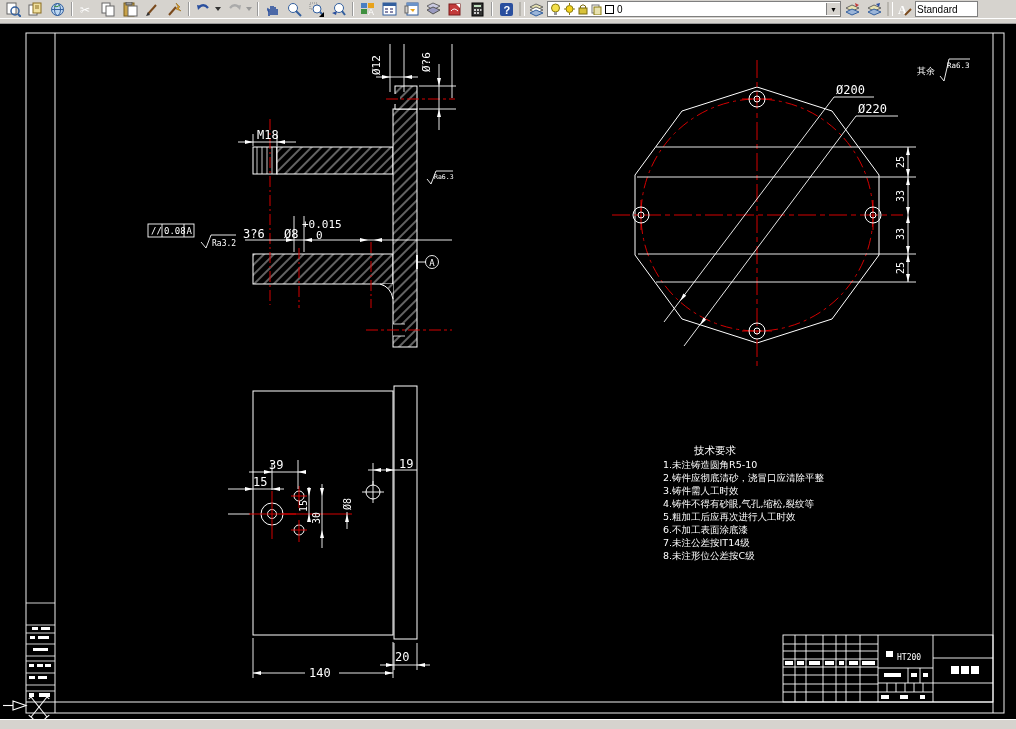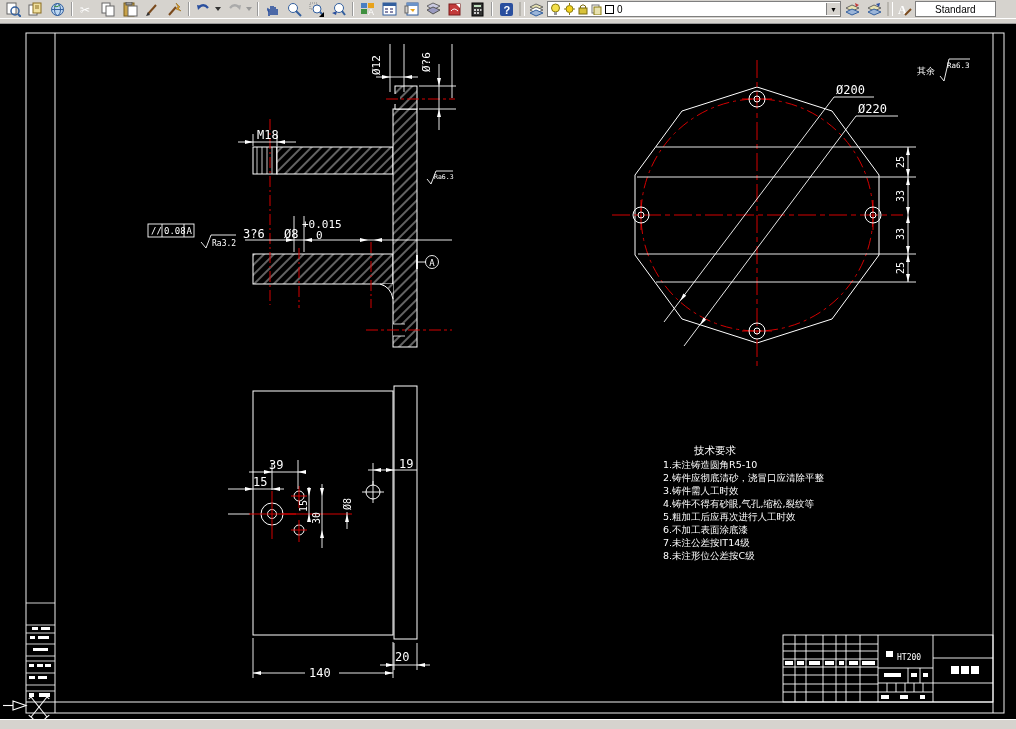--- a/index.html
+++ b/index.html
@@ -10,21 +10,21 @@
   .tsep{width:7px;height:16px;flex:0 0 auto;position:relative;}
   .tsep::after{content:"";position:absolute;left:3px;top:1px;bottom:1px;border-left:1px solid #9a9a9a;border-right:1px solid #fff;}
   .grip{width:8px;height:16px;flex:0 0 auto;position:relative;}
   .grip::after{content:"";position:absolute;left:2px;top:1px;bottom:1px;width:3px;border-left:2px solid #b8b5ae;border-right:1px solid #fff;}
   .caret{width:9px;height:16px;display:flex;align-items:center;justify-content:center;flex:0 0 auto;}
   .combo{display:flex;align-items:center;height:14px;background:#fff;border:1px solid #7f7f7f;
     font:10px "Liberation Sans",sans-serif;color:#000;flex:0 0 auto;}
   .combo .cbtn{width:13px;height:12px;background:#d6d3ce;border-left:1px solid #7f7f7f;
     display:flex;align-items:center;justify-content:center;font-size:7px;margin-left:auto;}
   .layercombo{width:290px;padding-left:2px;gap:3px;}
-  .stylecombo{width:60px;padding-left:19px;}
+  .stylecombo{width:60px;padding-left:1px;}
   .tb-gap{height:4px;background:#d6d3ce;border-top:1px solid #fff;border-bottom:1px solid #9a9a9a;}
   .canvas{position:relative;width:1016px;height:695px;background:#000;}
   .statusbar{height:12px;background:#d6d3ce;border-top:1px solid #fff;}
   svg text{font-family:"DejaVu Sans Mono","Liberation Mono",monospace;fill:#fff;}
   svg .cjk{font-family:"DejaVu Sans","Liberation Sans",sans-serif;}
 </style>
 </head>
 <body>
 
 <div class="tb">

